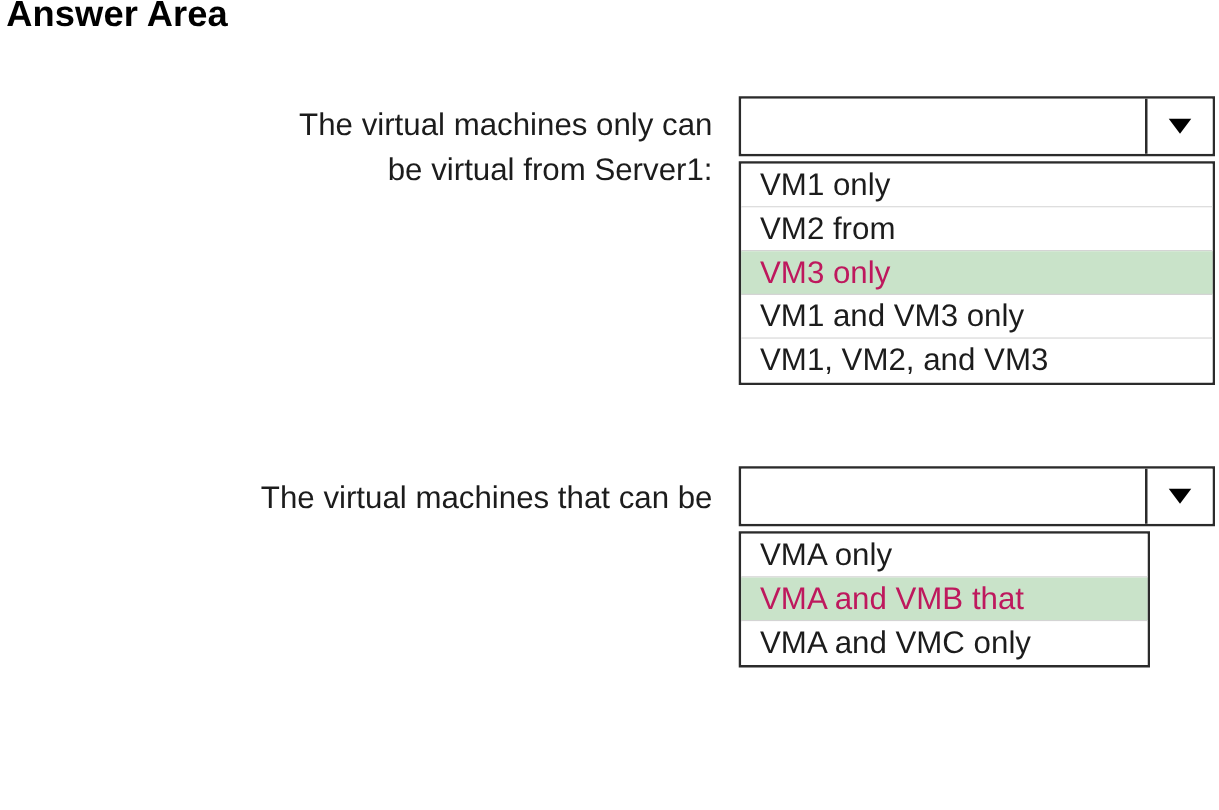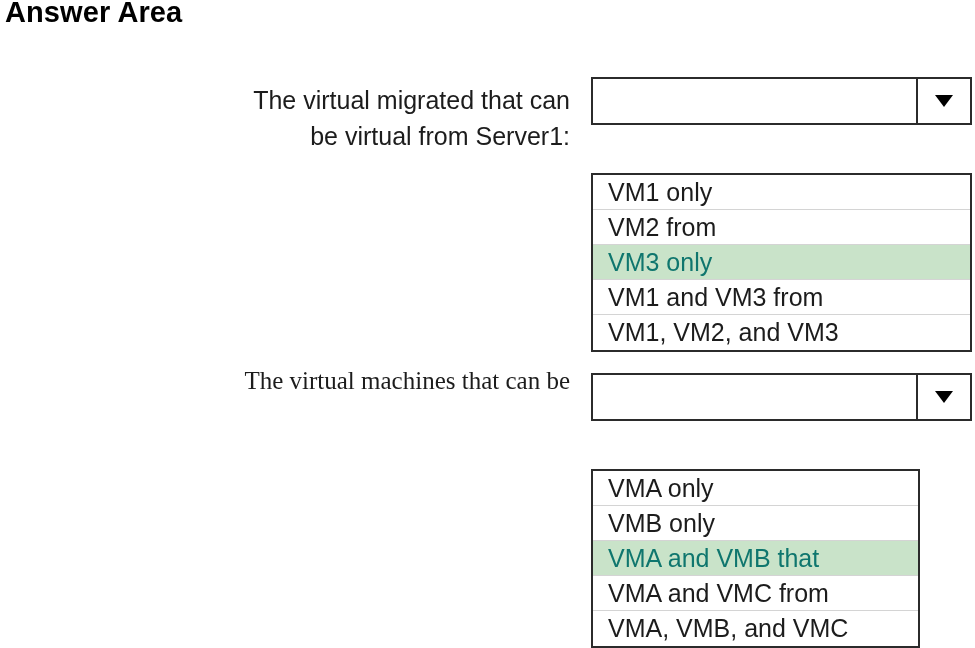--- a/index.html
+++ b/index.html
@@ -75,42 +75,41 @@
     border-left: 9px solid transparent;
     border-right: 9px solid transparent;
     border-top: 12px solid #000000;
   }
 
   .optionlist {
     position: absolute;
     box-sizing: border-box;
     border: 2px solid #2b2b2b;
     background: #ffffff;
-    margin-top: 44px;
   }
   .option {
     box-sizing: border-box;
     height: 35px;
     display: flex;
     align-items: center;
     padding-left: 15px;
     font-size: 25px;
     line-height: 35px;
     color: #1c1c1c;
     background: #ffffff;
     border-bottom: 1px solid #d4d4d4;
     white-space: nowrap;
     overflow: hidden;
   }
   .option:last-child {
     border-bottom: none;
   }
   .option.selected {
     background: #c9e3c9;
-    color: #0f766e;
+    color: #be185d;
   }
 
   
   #label-1 {
     left: 120px;
     top: 82px;
     width: 450px;
   }
   #combo-1 {
     left: 591px;
@@ -120,71 +119,68 @@
   }
   #list-1 {
     left: 591px;
     top: 129px;
     width: 381px;
   }
 
   
   #label-2 {
     left: 80px;
-    top: 363px;
+    top: 380px;
     width: 490px;
-    font-family: Liberation Serif, serif;
   }
   #combo-2 {
     left: 591px;
     top: 373px;
     width: 381px;
     height: 48px;
   }
   #list-2 {
     left: 591px;
     top: 425px;
     width: 329px;
   }
 </style>
 </head>
 <body>
 
 <div id="page-title">Answer Area</div>
 
 <div class="qlabel" id="label-1">
-  <div>The virtual migrated that can</div>
+  <div>The virtual machines only can</div>
   <div>be virtual from Server1:</div>
 </div>
 
 <div class="combo" id="combo-1">
   <div class="combo-value" title=""></div>
   <div class="combo-arrow-btn">
     <span class="caret"></span>
   </div>
 </div>
 
 <div class="optionlist" id="list-1">
   <div class="option">VM1 only</div>
   <div class="option">VM2 from</div>
   <div class="option selected">VM3 only</div>
-  <div class="option">VM1 and VM3 from</div>
+  <div class="option">VM1 and VM3 only</div>
   <div class="option">VM1, VM2, and VM3</div>
 </div>
 
 <div class="qlabel" id="label-2">
   <div>The virtual machines that can be</div>
 </div>
 
 <div class="combo" id="combo-2">
   <div class="combo-value" title=""></div>
   <div class="combo-arrow-btn">
     <span class="caret"></span>
   </div>
 </div>
 
 <div class="optionlist" id="list-2">
   <div class="option">VMA only</div>
-  <div class="option">VMB only</div>
   <div class="option selected">VMA and VMB that</div>
-  <div class="option">VMA and VMC from</div>
-  <div class="option">VMA, VMB, and VMC</div>
+  <div class="option">VMA and VMC only</div>
 </div>
 
 </body></html>

